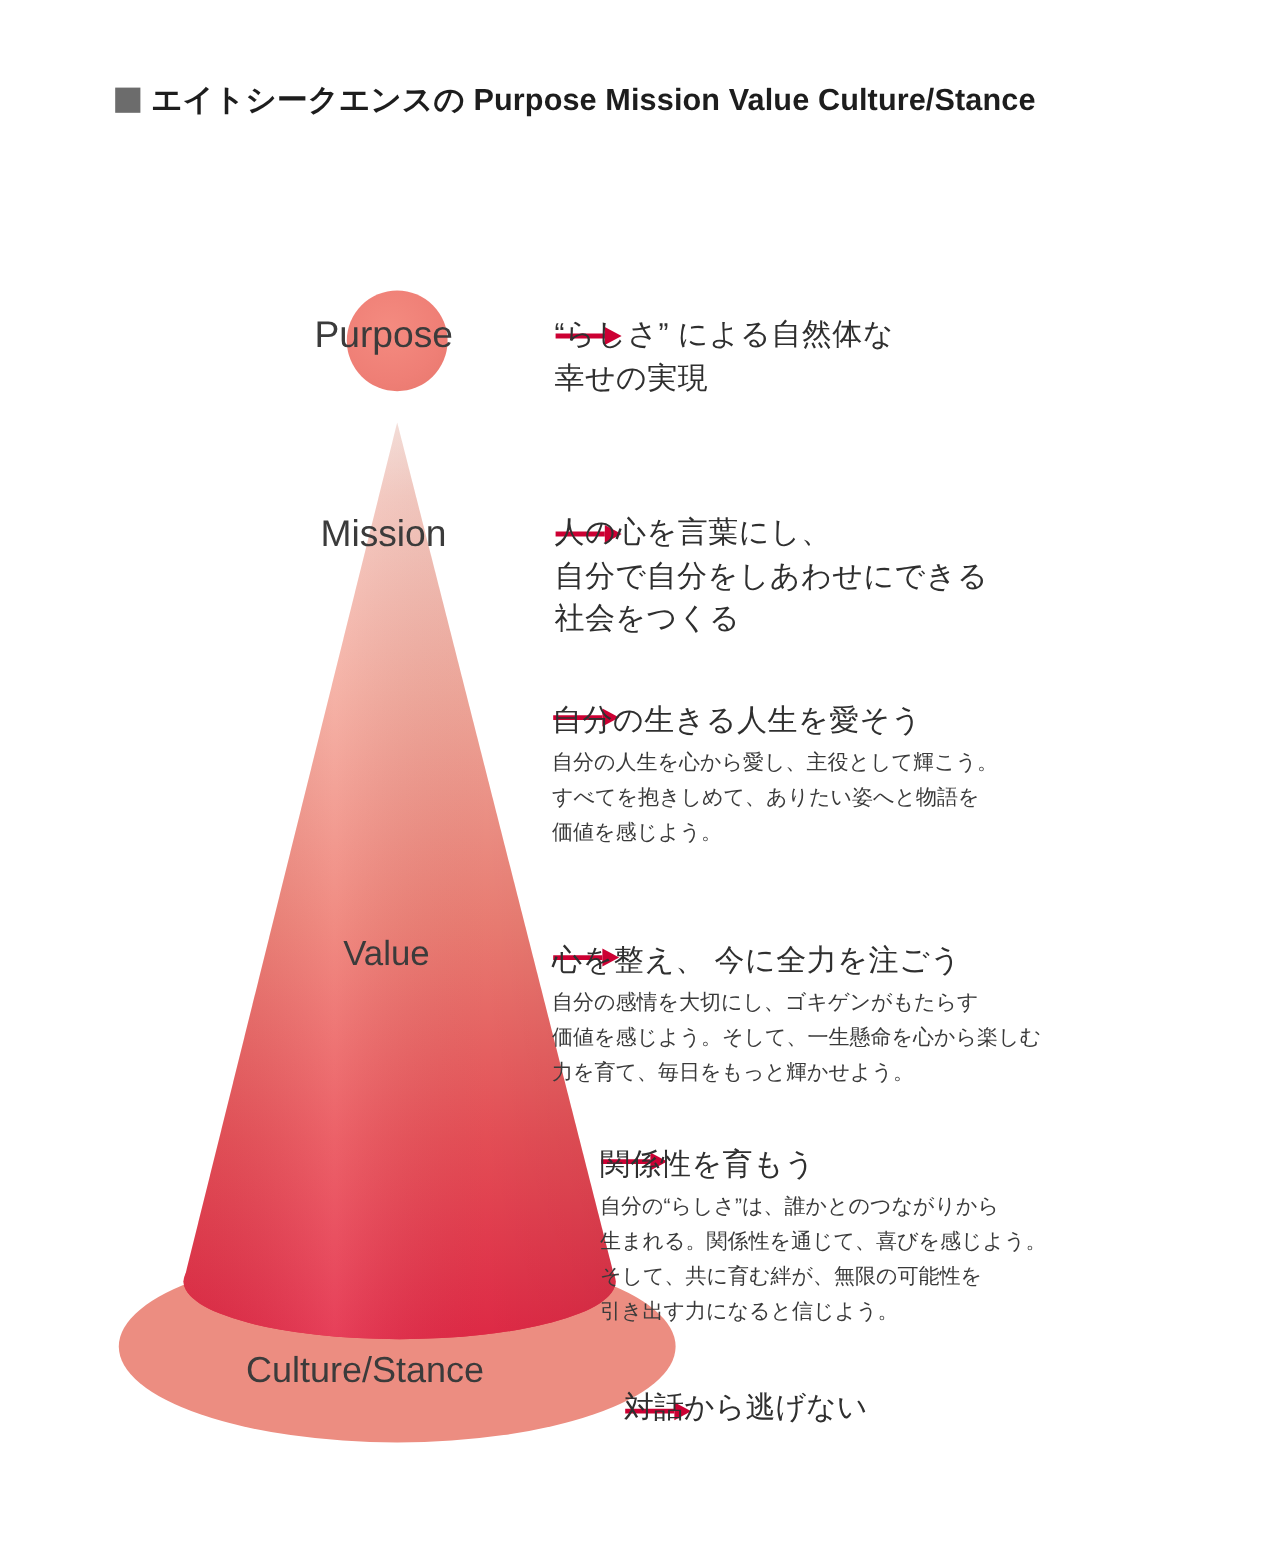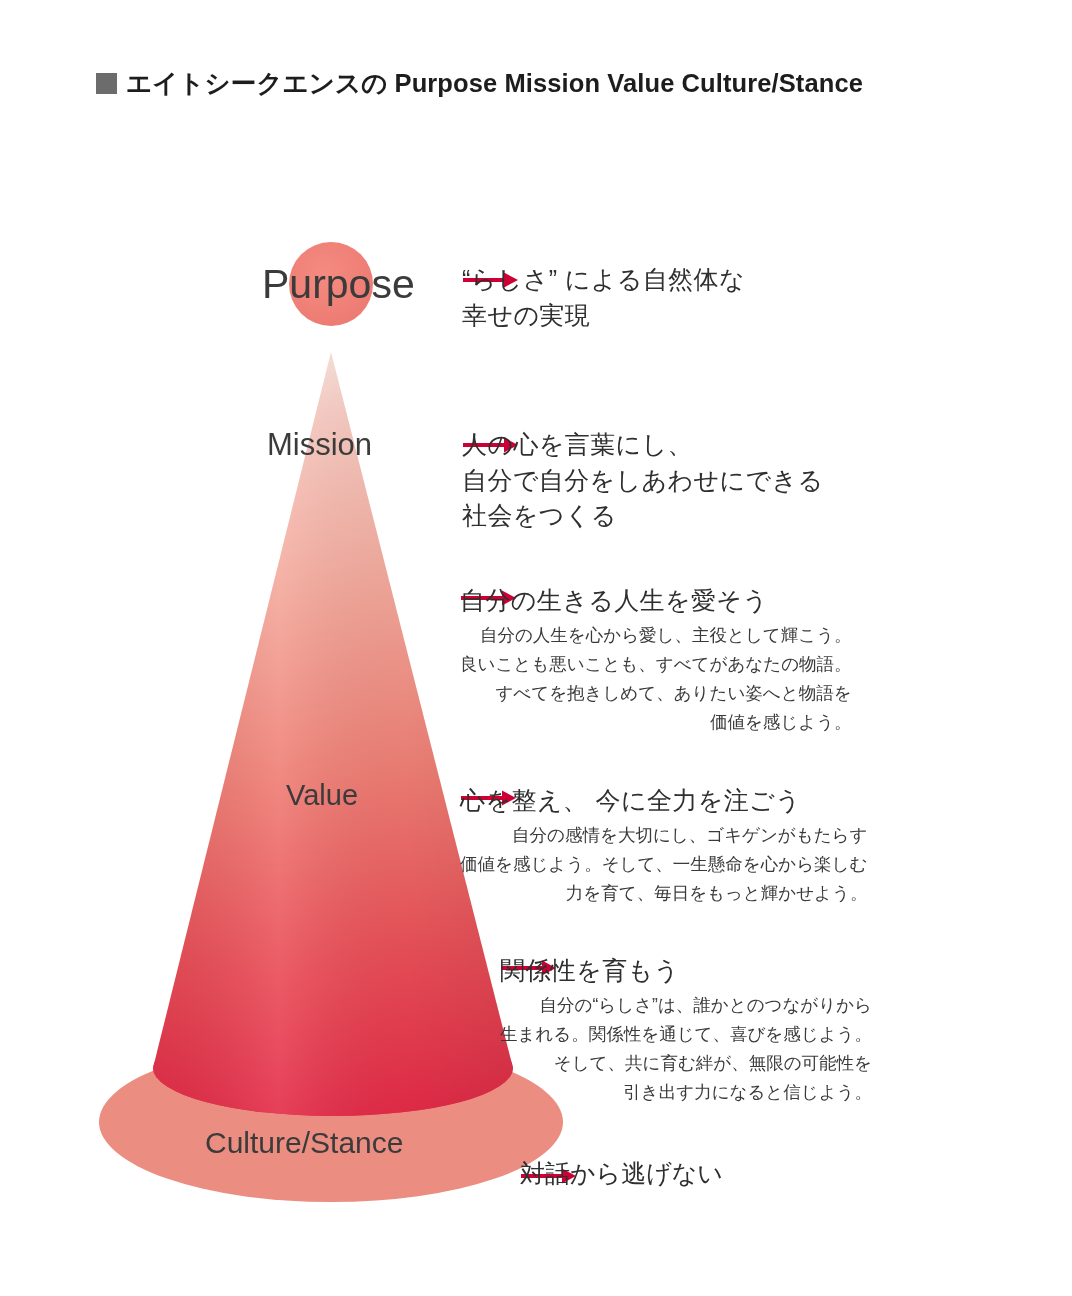--- a/index.html
+++ b/index.html
@@ -54,21 +54,21 @@
   
   .stage-label {
     position: absolute;
     color: #3b3b3b;
     font-weight: 400;
     white-space: nowrap;
   }
   .label-purpose {
     left: 262px;
     top: 261px;
-    font-size: 41px;
+    font-size: 31px;
   }
   .label-mission {
     left: 267px;
     top: 427px;
     font-size: 31px;
   }
   .label-value {
     left: 286px;
     top: 779px;
     font-size: 29px;
@@ -94,21 +94,20 @@
     color: #2f2f2f;
     font-size: 25px;
     line-height: 1.42;
     letter-spacing: 0.4px;
   }
   .subline {
     color: #3a3a3a;
     font-size: 17.5px;
     line-height: 1.66;
     letter-spacing: 0px;
-    text-align: right;
   }
   .sub-wrap {
     margin-top: 2px;
   }
   .one-line {
     color: #2f2f2f;
     font-size: 25px;
     line-height: 1.2;
   }
 
@@ -210,21 +209,20 @@
       <div class="headline">自分で自分をしあわせにできる</div>
       <div class="headline">社会をつくる</div>
     </div>
   </div>
 
   <div class="callout c-value1">
     <div class="callout-body">
       <div class="headline">自分の生きる人生を愛そう</div>
       <div class="sub-wrap">
         <div class="subline">自分の人生を心から愛し、主役として輝こう。</div>
-        <div class="subline">良いことも悪いことも、すべてがあなたの物語。</div>
         <div class="subline">すべてを抱きしめて、ありたい姿へと物語を</div>
         <div class="subline">価値を感じよう。</div>
       </div>
     </div>
   </div>
 
   <div class="callout c-value2">
     <div class="callout-body">
       <div class="headline">心を整え、 今に全力を注ごう</div>
       <div class="sub-wrap">

